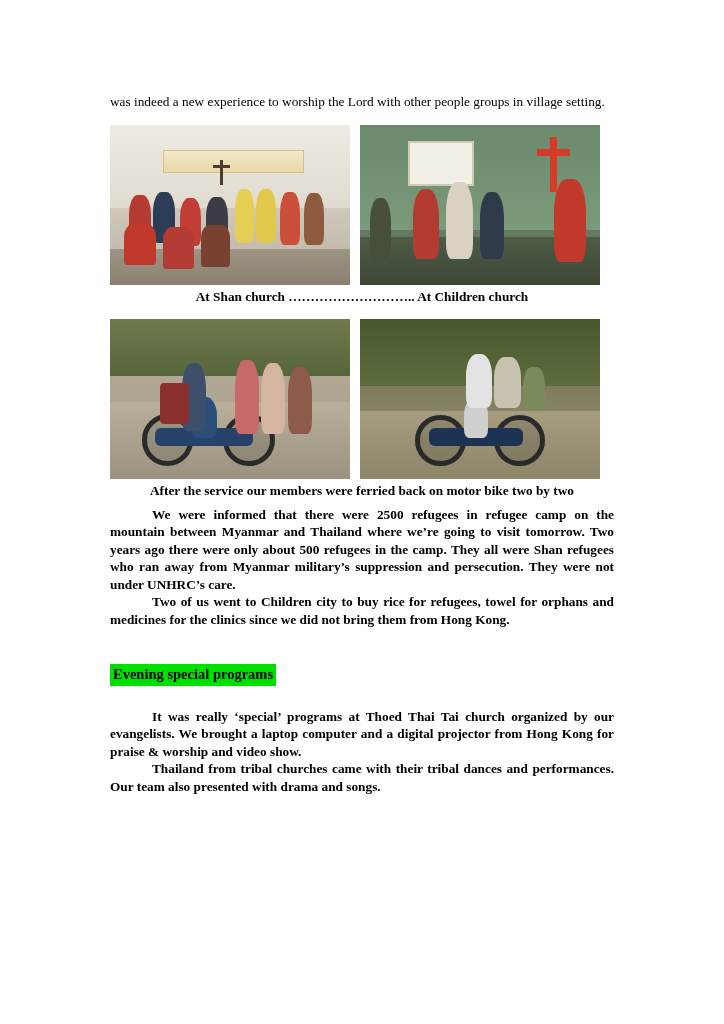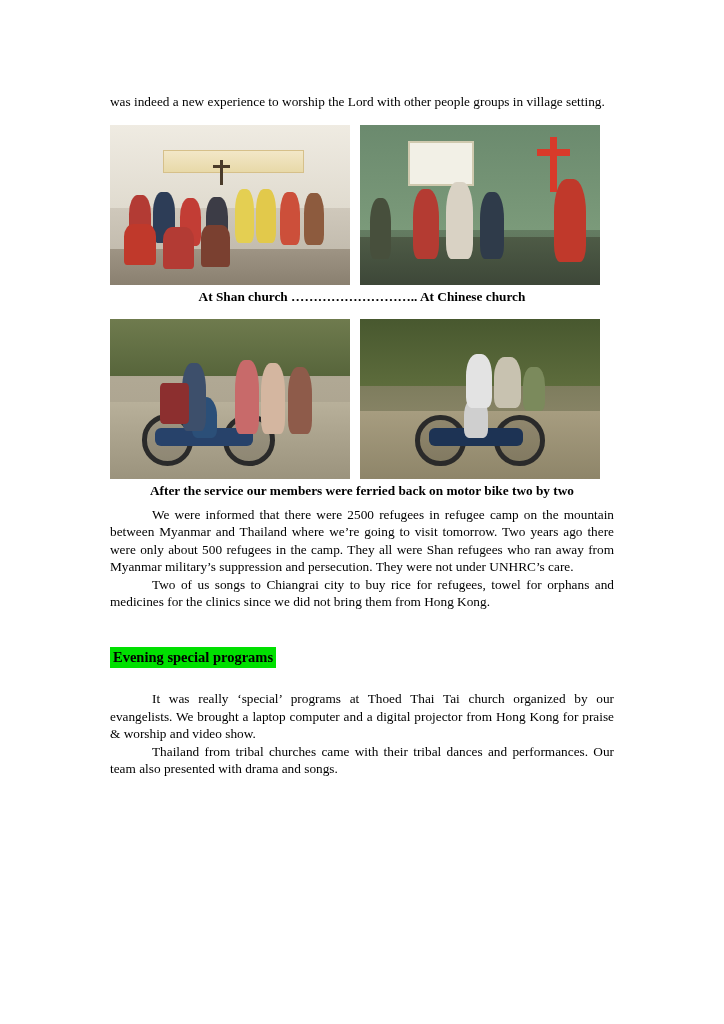--- a/index.html
+++ b/index.html
@@ -26,20 +26,21 @@
   }
   p {
     margin: 0;
     font-size: 13.3px;
     line-height: 1.32;
     color: #000;
     text-align: justify;
   }
   p.indent {
     text-indent: 42px;
+    font-weight: bold;
   }
   .spacer-sm { height: 7px; }
   .photo-row {
     display: flex;
     gap: 10px;
     margin-top: 14px;
   }
   .photo {
     position: relative;
     overflow: hidden;
@@ -194,21 +195,21 @@
         <div class="p2-board"></div>
         <div class="p2-cross"></div>
         <div class="p2-floor"></div>
         <div class="person" style="left:22%;top:40%;width:11%;height:44%;background:#b43b32;"></div>
         <div class="person" style="left:36%;top:36%;width:11%;height:48%;background:#d9d2c4;"></div>
         <div class="person" style="left:50%;top:42%;width:10%;height:42%;background:#2f3b4a;"></div>
         <div class="person" style="right:6%;top:34%;width:13%;height:52%;background:#c0392b;"></div>
         <div class="person" style="left:4%;top:46%;width:9%;height:38%;background:#474f3c;"></div>
       </div>
     </div>
-    <div class="caption">At Shan church ……………………….. At Chinese church</div>
+    <div class="caption">At Shan church ……………………….. At Children church</div>
 
     <div class="photo-row">
       <div class="photo" style="width:240px;height:160px;">
         <div class="ph p3-bg"></div>
         <div class="p3-bush"></div>
         <div class="p3-ground"></div>
         <div class="bike" style="left:12%;width:58%;">
           <div class="wheel l"></div>
           <div class="wheel r"></div>
           <div class="bike-body"></div>
@@ -233,21 +234,21 @@
         <div class="person" style="left:44%;top:22%;width:11%;height:34%;background:#e3e3e3;"></div>
         <div class="person" style="left:56%;top:24%;width:11%;height:32%;background:#c8c2b0;"></div>
         <div class="person" style="left:68%;top:30%;width:9%;height:28%;background:#7b8a5c;"></div>
       </div>
     </div>
     <div class="caption">After the service our members were ferried back on motor bike two by two</div>
 
     <div class="spacer-sm"></div>
     <div class="para-block">
       <p class="indent">We were informed that there were 2500 refugees in refugee camp on the mountain between Myanmar and Thailand where we’re going to visit tomorrow. Two years ago there were only about 500 refugees in the camp. They all were Shan refugees who ran away from Myanmar military’s suppression and persecution. They were not under UNHRC’s care.</p>
-      <p class="indent">Two of us songs to Chiangrai city to buy rice for refugees, towel for orphans and medicines for the clinics since we did not bring them from Hong Kong.</p>
+      <p class="indent">Two of us went to Children city to buy rice for refugees, towel for orphans and medicines for the clinics since we did not bring them from Hong Kong.</p>
     </div>
 
     <div class="heading-wrap">
       <span class="section-heading">Evening special programs</span>
     </div>
 
     <div class="para-block after-heading">
       <p class="indent">It was really ‘special’ programs at Thoed Thai Tai church organized by our evangelists. We brought a laptop computer and a digital projector from Hong Kong for praise &amp; worship and video show.</p>
       <p class="indent">Thailand from tribal churches came with their tribal dances and performances. Our team also presented with drama and songs.</p>
     </div>

